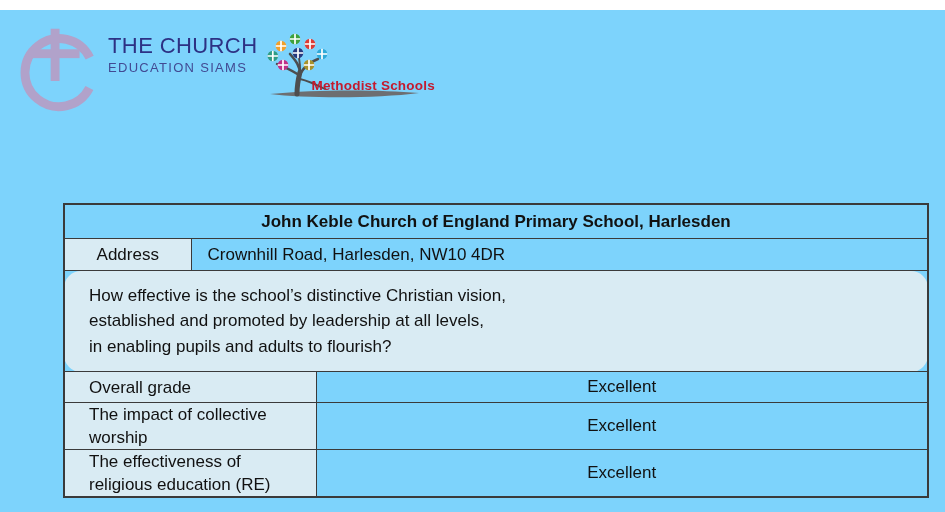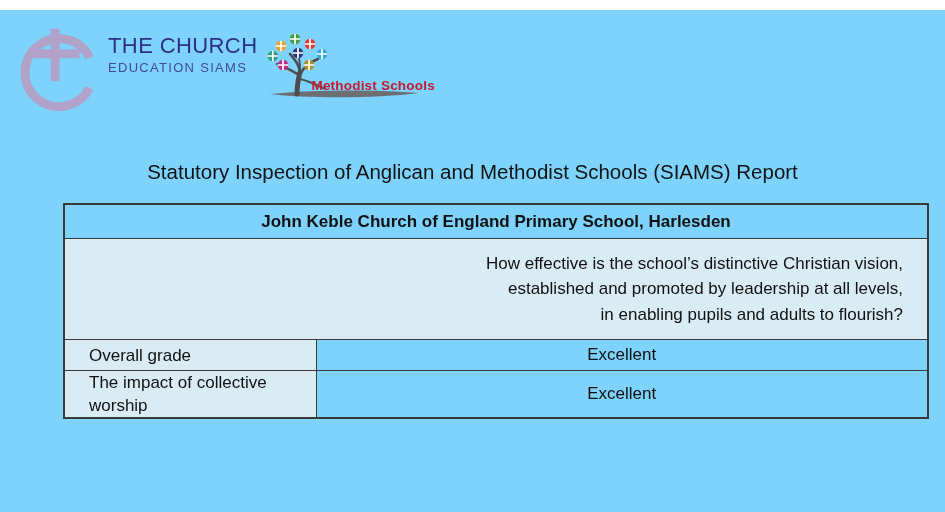--- a/index.html
+++ b/index.html
@@ -38,22 +38,23 @@
   table.report td{
     border:1.6px solid #3a3a3a;padding:0 24px;vertical-align:middle;
     font-size:17px;color:#111111;overflow:hidden;
   }
   .hl{background:#d9ebf3;}
   .row-school td{height:33px;font-weight:bold;font-size:17.5px;text-align:center;}
   .row-address td{height:31px;font-size:16.5px;}
   .cell-address-label{text-align:center;}
   .cell-address-value{padding-left:16px !important;}
   .row-question td{
-    height:100px;text-align:right;font-size:18.5px;line-height:25.5px;
+    height:100px;text-align:left;font-size:18.5px;line-height:25.5px;
     white-space:pre-line;
+    border-radius:17px;
   }
   .grade-label{
     text-align:left;font-size:17.5px;line-height:23px;white-space:pre-line;
     padding-right:6px !important;
   }
   .grade-value{text-align:center;font-size:17.5px;}
   .row-g0 td{height:30px;}
   .row-g1 td{height:46px;}
   .row-g2 td{height:43px;}
 </style>
@@ -108,42 +109,50 @@
           <path d="M 31 25.7 V 36.3 M 25.7 31 H 36.3"></path>
           <path d="M 55 26.7 V 37.3 M 49.7 32 H 60.3"></path>
           <path d="M 16 37.7 V 48.3 M 10.7 43 H 21.3"></path>
           <path d="M 42 37.7 V 48.3 M 36.7 43 H 47.3"></path>
         </g>
       </svg>
       <span class="methodist-label">Methodist Schools</span>
     </div>
   </div>
 
-  <h1 class="report-title">Statutory Inspection of Anglican and Methodist Schools (SIAMS) Report</h1>
 
   <table class="report">
     <colgroup>
       <col style="width:127px">
       <col style="width:125px">
       <col style="width:612px">
     </colgroup>
     <tbody>
       <tr class="row-school">
         <td colspan="3">John Keble Church of England Primary School, Harlesden</td>
+      </tr>
+      <tr class="row-address">
+        <td class="hl cell-address-label">Address</td>
+        <td colspan="2" class="cell-address-value">Crownhill Road, Harlesden, NW10 4DR</td>
       </tr>
       <tr class="row-question">
         <td colspan="3" class="hl">How effective is the school’s distinctive Christian vision,
 established and promoted by leadership at all levels,
 in enabling pupils and adults to flourish?</td>
       </tr>
       <tr class="row-g0">
         <td colspan="2" class="hl grade-label">Overall grade</td>
         <td class="grade-value">Excellent</td>
       </tr>
       <tr class="row-g1">
         <td colspan="2" class="hl grade-label">The impact of collective
 worship</td>
         <td class="grade-value">Excellent</td>
       </tr>
+      <tr class="row-g2">
+        <td colspan="2" class="hl grade-label">The effectiveness of
+religious education (RE)</td>
+        <td class="grade-value">Excellent</td>
+      </tr>
     </tbody>
   </table>
 
 </div>
 
 </body></html>

